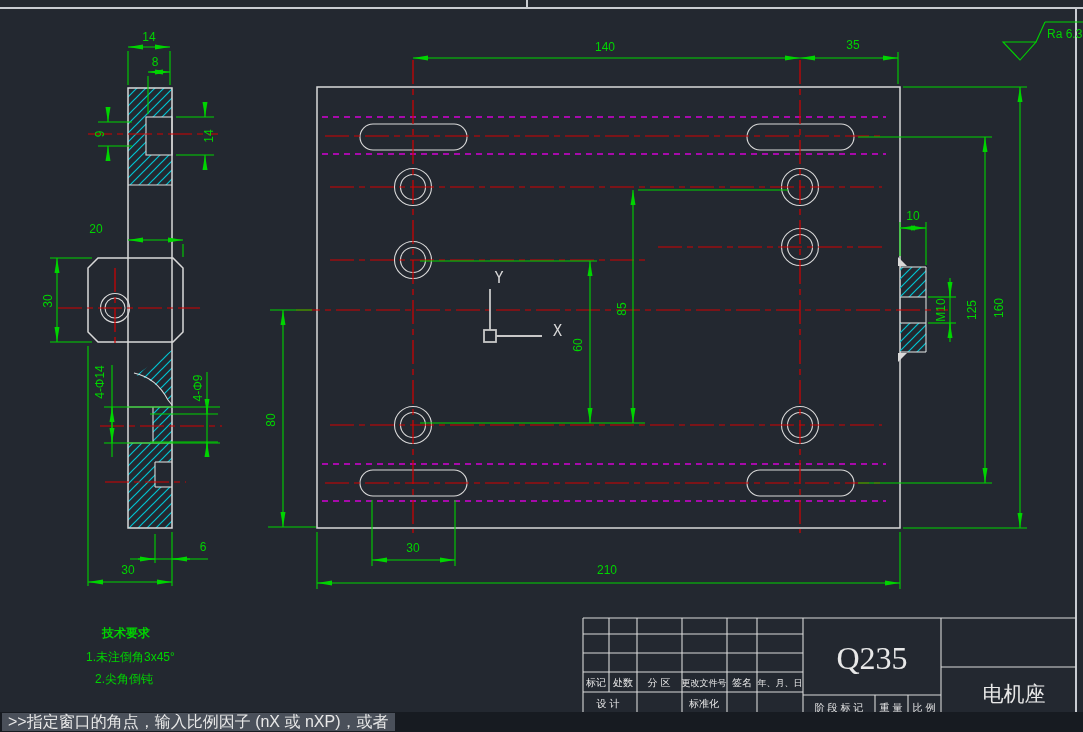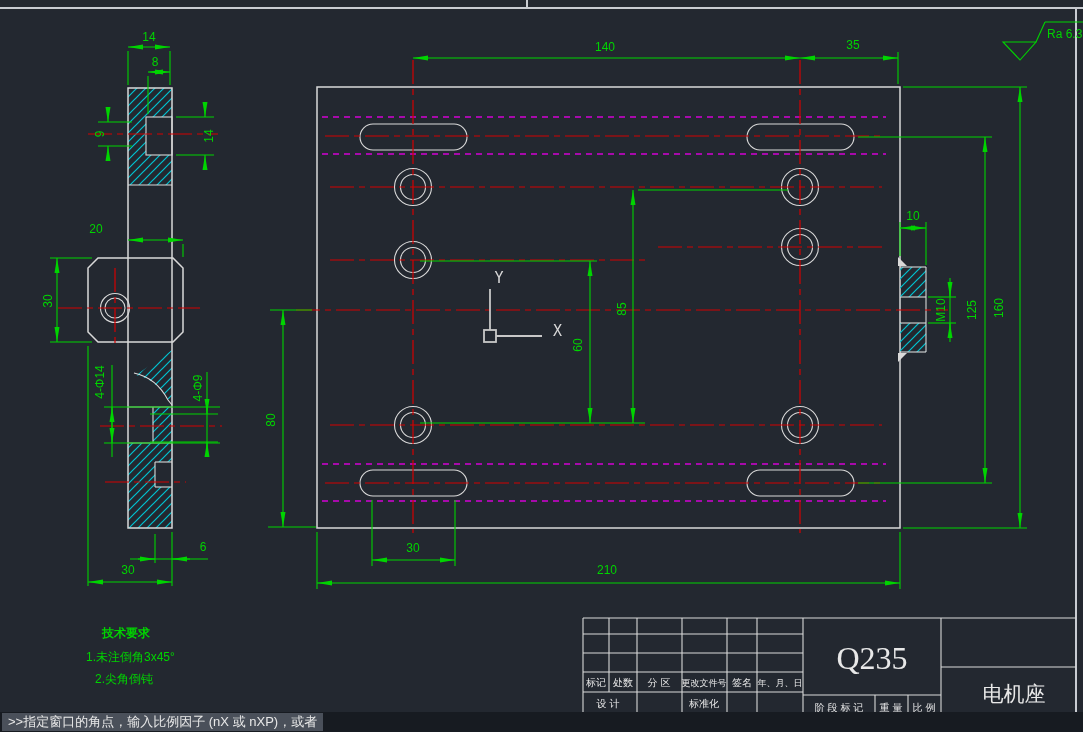--- a/index.html
+++ b/index.html
@@ -26,21 +26,21 @@
   .ucs{stroke:#c8c8c8;fill:none;stroke-width:1.8;}
   .ucst{fill:#d8d8d8;font-family:"DejaVu Sans Mono",monospace;font-size:15px;}
   .serif{font-family:"Liberation Serif",serif;}
   #cmdbar{
     position:absolute;left:0;top:712px;width:1083px;height:20px;
     background:var(--cmd-bg,#171b21);display:flex;align-items:center;
   }
   #cmdbar .hl{
     margin-left:2px;padding:0 6px;height:18px;line-height:18px;
     background:var(--cmd-highlight,#4a505a);
-    color:var(--text-white,#e8e8e8);font-size:13px;white-space:nowrap;
+    color:var(--text-white,#e8e8e8);font-size:16px;white-space:nowrap;
   }
 </style>
 </head>
 <body>
 
 <svg id="canvas" width="1083" height="712" viewBox="0 0 1083 712">
   <defs>
     <pattern id="hatch" width="9" height="9" patternUnits="userSpaceOnUse">
       <path d="M-2,2 L2,-2 M0,9 L9,0 M7,11 L11,7" stroke="#00c2d1" stroke-width="1.2"></path>
     </pattern>

